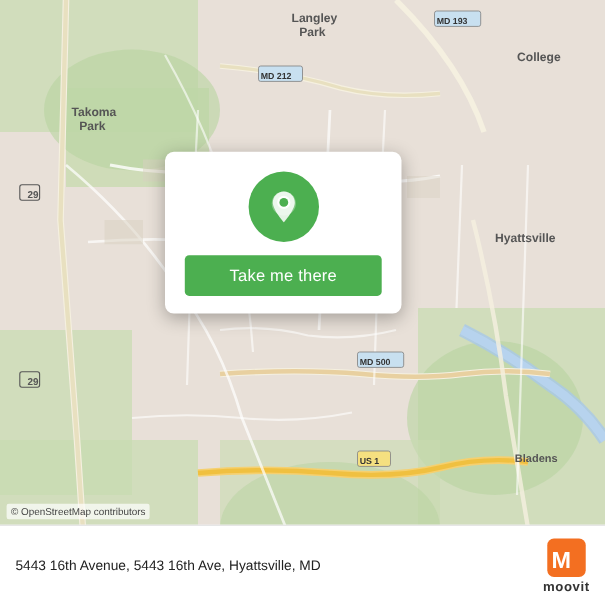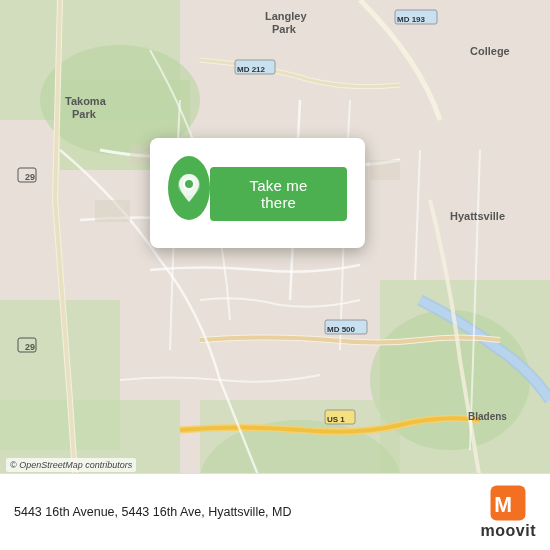--- a/index.html
+++ b/index.html
@@ -32,21 +32,21 @@
 
     #take-me-there-card {
       position: absolute;
       top: 138px;
       left: 150px;
       width: 215px;
       background: white;
       border-radius: 8px;
       box-shadow: 0 4px 16px rgba(0,0,0,0.3);
       display: flex;
-      flex-direction: row;
+      flex-direction: column;
       align-items: center;
       padding: 18px 18px 16px 18px;
       z-index: 10;
     }
 
     #pin-icon-wrapper {
       width: 64px;
       height: 64px;
       background: #4caf50;
       border-radius: 50%;
@@ -103,37 +103,36 @@
       margin-left: 12px;
       flex-shrink: 0;
     }
 
     #moovit-icon {
       width: 38px;
       height: 38px;
     }
 
     #moovit-text {
-      font-size: 16px;
+      font-size: 12px;
       color: #333;
       font-weight: bold;
       letter-spacing: 0.5px;
     }
 
     #osm-attribution {
       position: absolute;
       bottom: 78px;
       left: 6px;
       font-size: 9px;
       color: #444;
       background: rgba(255,255,255,0.7);
       padding: 2px 4px;
       border-radius: 2px;
       z-index: 10;
-      font-style: italic;
     }
   </style>
 </head>
 <body>
 
 <div id="map-container">
 
   <svg class="map-svg" id="map-bg" viewBox="0 0 550 550" xmlns="http://www.w3.org/2000/svg">
 
     <rect width="550" height="550" fill="#e8e0d8"></rect>

